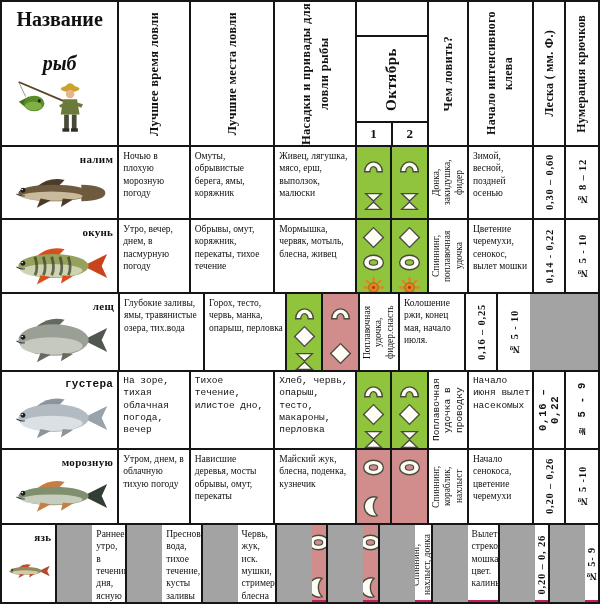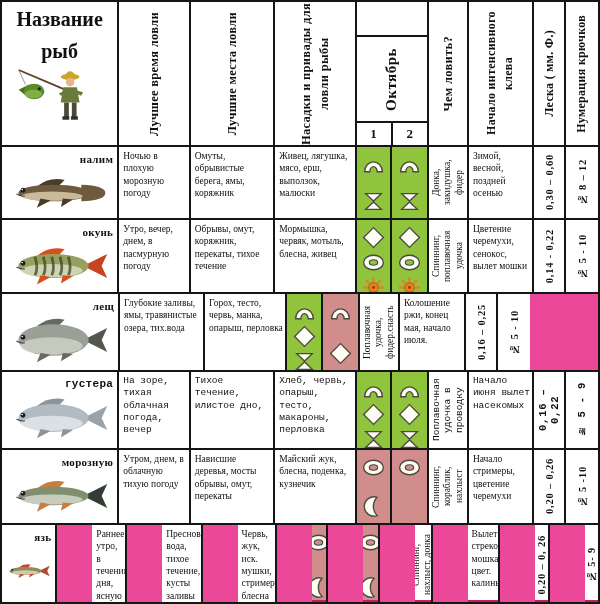--- a/index.html
+++ b/index.html
@@ -1,35 +1,35 @@
 <!DOCTYPE html>
 <html style="--accent: #c2205a;"><head>
 <meta charset="utf-8">
 <style>
   :root{ --ink:#151515; }
   html,body{margin:0;padding:0;background:#ffffff;}
   body{font-family:"Liberation Serif", serif; color:#111;}
   #table{
     width:600px;height:604px;box-sizing:border-box;
     border:2px solid var(--ink);
-    display:flex;flex-direction:column;overflow:hidden;background:#ec4899;
+    display:flex;flex-direction:column;overflow:hidden;background:#a3a3a3;
   }
   .row{display:flex;border-bottom:2px solid var(--ink);flex:0 0 auto;}
   .row:last-child{border-bottom:none;}
   .cell{border-right:2px solid var(--ink);box-sizing:border-box;overflow:hidden;position:relative;background:#fff;}
   .cell:last-child{border-right:none;}
   .c1{width:118px;} .c2{width:72px;} .c3{width:85px;} .c4{width:82px;}
   .c5{width:36px;} .c6{width:37px;} .c56{width:73px;}
   .c7{width:40px;} .c8{width:66px;} .c9{width:32px;} .c10{width:32px;}
 
   
   .hrow{height:143px;}
   .titlecell{display:flex;flex-direction:column;align-items:center;padding-top:6px;}
   .titleline{font-weight:bold;font-size:20px;line-height:1.1;}
-  .titleline2{margin-top:10px;}
+  .titleline2{margin-top:22px;font-style:italic;}
   .fisherman{margin-top:2px;align-self:center;margin-left:-14px;}
   .vwrap{display:flex;align-items:center;justify-content:center;height:100%;width:100%;}
   .hv{writing-mode:vertical-rl;transform:rotate(180deg);font-weight:bold;font-size:12.5px;line-height:1.45;text-align:center;letter-spacing:.3px;}
   .hv.small{font-size:12px;}
   .monthcell{display:flex;flex-direction:column;padding:0;}
   .month-gap{height:33px;flex:0 0 auto;}
   .month-box{flex:1;border-top:2px solid var(--ink);border-bottom:2px solid var(--ink);display:flex;align-items:center;justify-content:center;}
   .month-label{writing-mode:vertical-rl;transform:rotate(180deg);font-weight:bold;font-size:15px;letter-spacing:.5px;}
   .month-sub{height:22px;display:flex;flex:0 0 auto;}
   .half{width:34px;border-right:2px solid var(--ink);display:flex;align-items:center;justify-content:center;font-weight:bold;font-size:13px;}
@@ -429,21 +429,21 @@
           <div class="symwrap" style="display: flex;">
             <svg class="sym" viewBox="0 0 24 24">
               <ellipse cx="12" cy="12" rx="9.5" ry="7" fill="#fdfdf6" stroke="#4a4a3a" stroke-width="1.3"></ellipse>
               <ellipse cx="12" cy="12" rx="4" ry="2.6" fill="#d18c8c" stroke="#4a4a3a" stroke-width="1.1"></ellipse>
             </svg>
           </div>
         </div>
         <div class="cell c7 vcell method">
           <div class="vtext">Спиннинг, кораблик, нахлыст</div>
         </div>
-        <div class="cell c8 txt">Начало стримеры, цветение черемухи</div>
+        <div class="cell c8 txt">Начало сенокоса, цветение черемухи</div>
         <div class="cell c9 vcell num">
           <div class="vtext">0,20 – 0,26</div>
         </div>
         <div class="cell c10 vcell num">
           <div class="vtext">№ 5 -10</div>
         </div>
       </div><div class="row" style="height: 79px; gap: 35px;">
         <div class="cell c1 fishcell">
           <div class="fishname">язь</div>
           <div class="fishimg">

